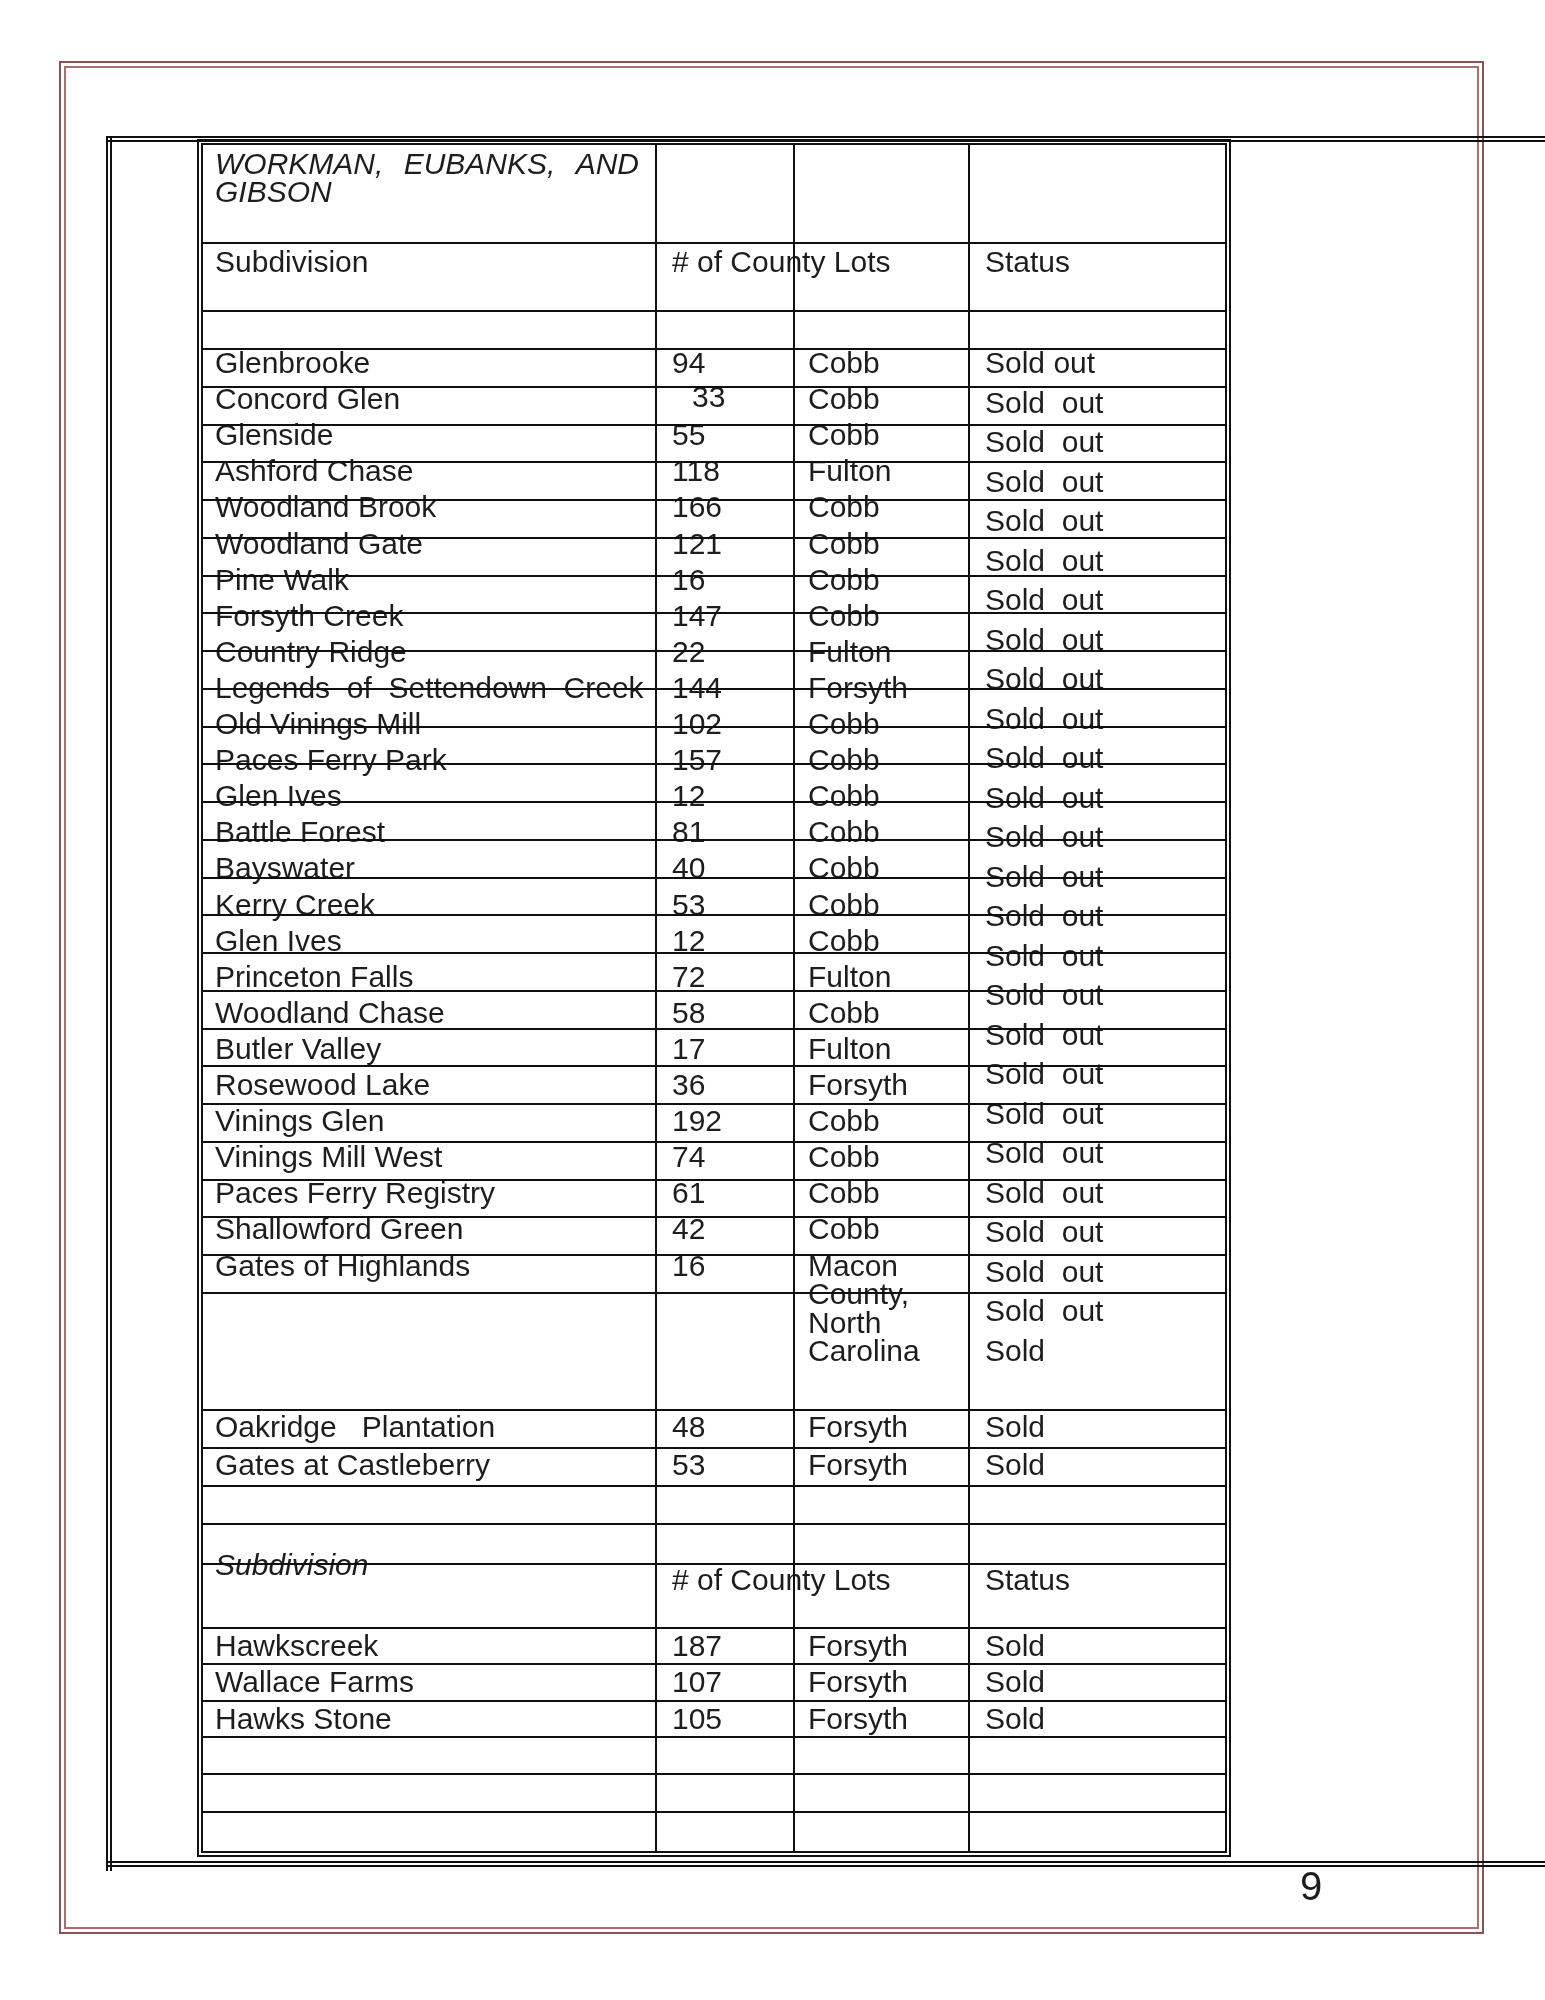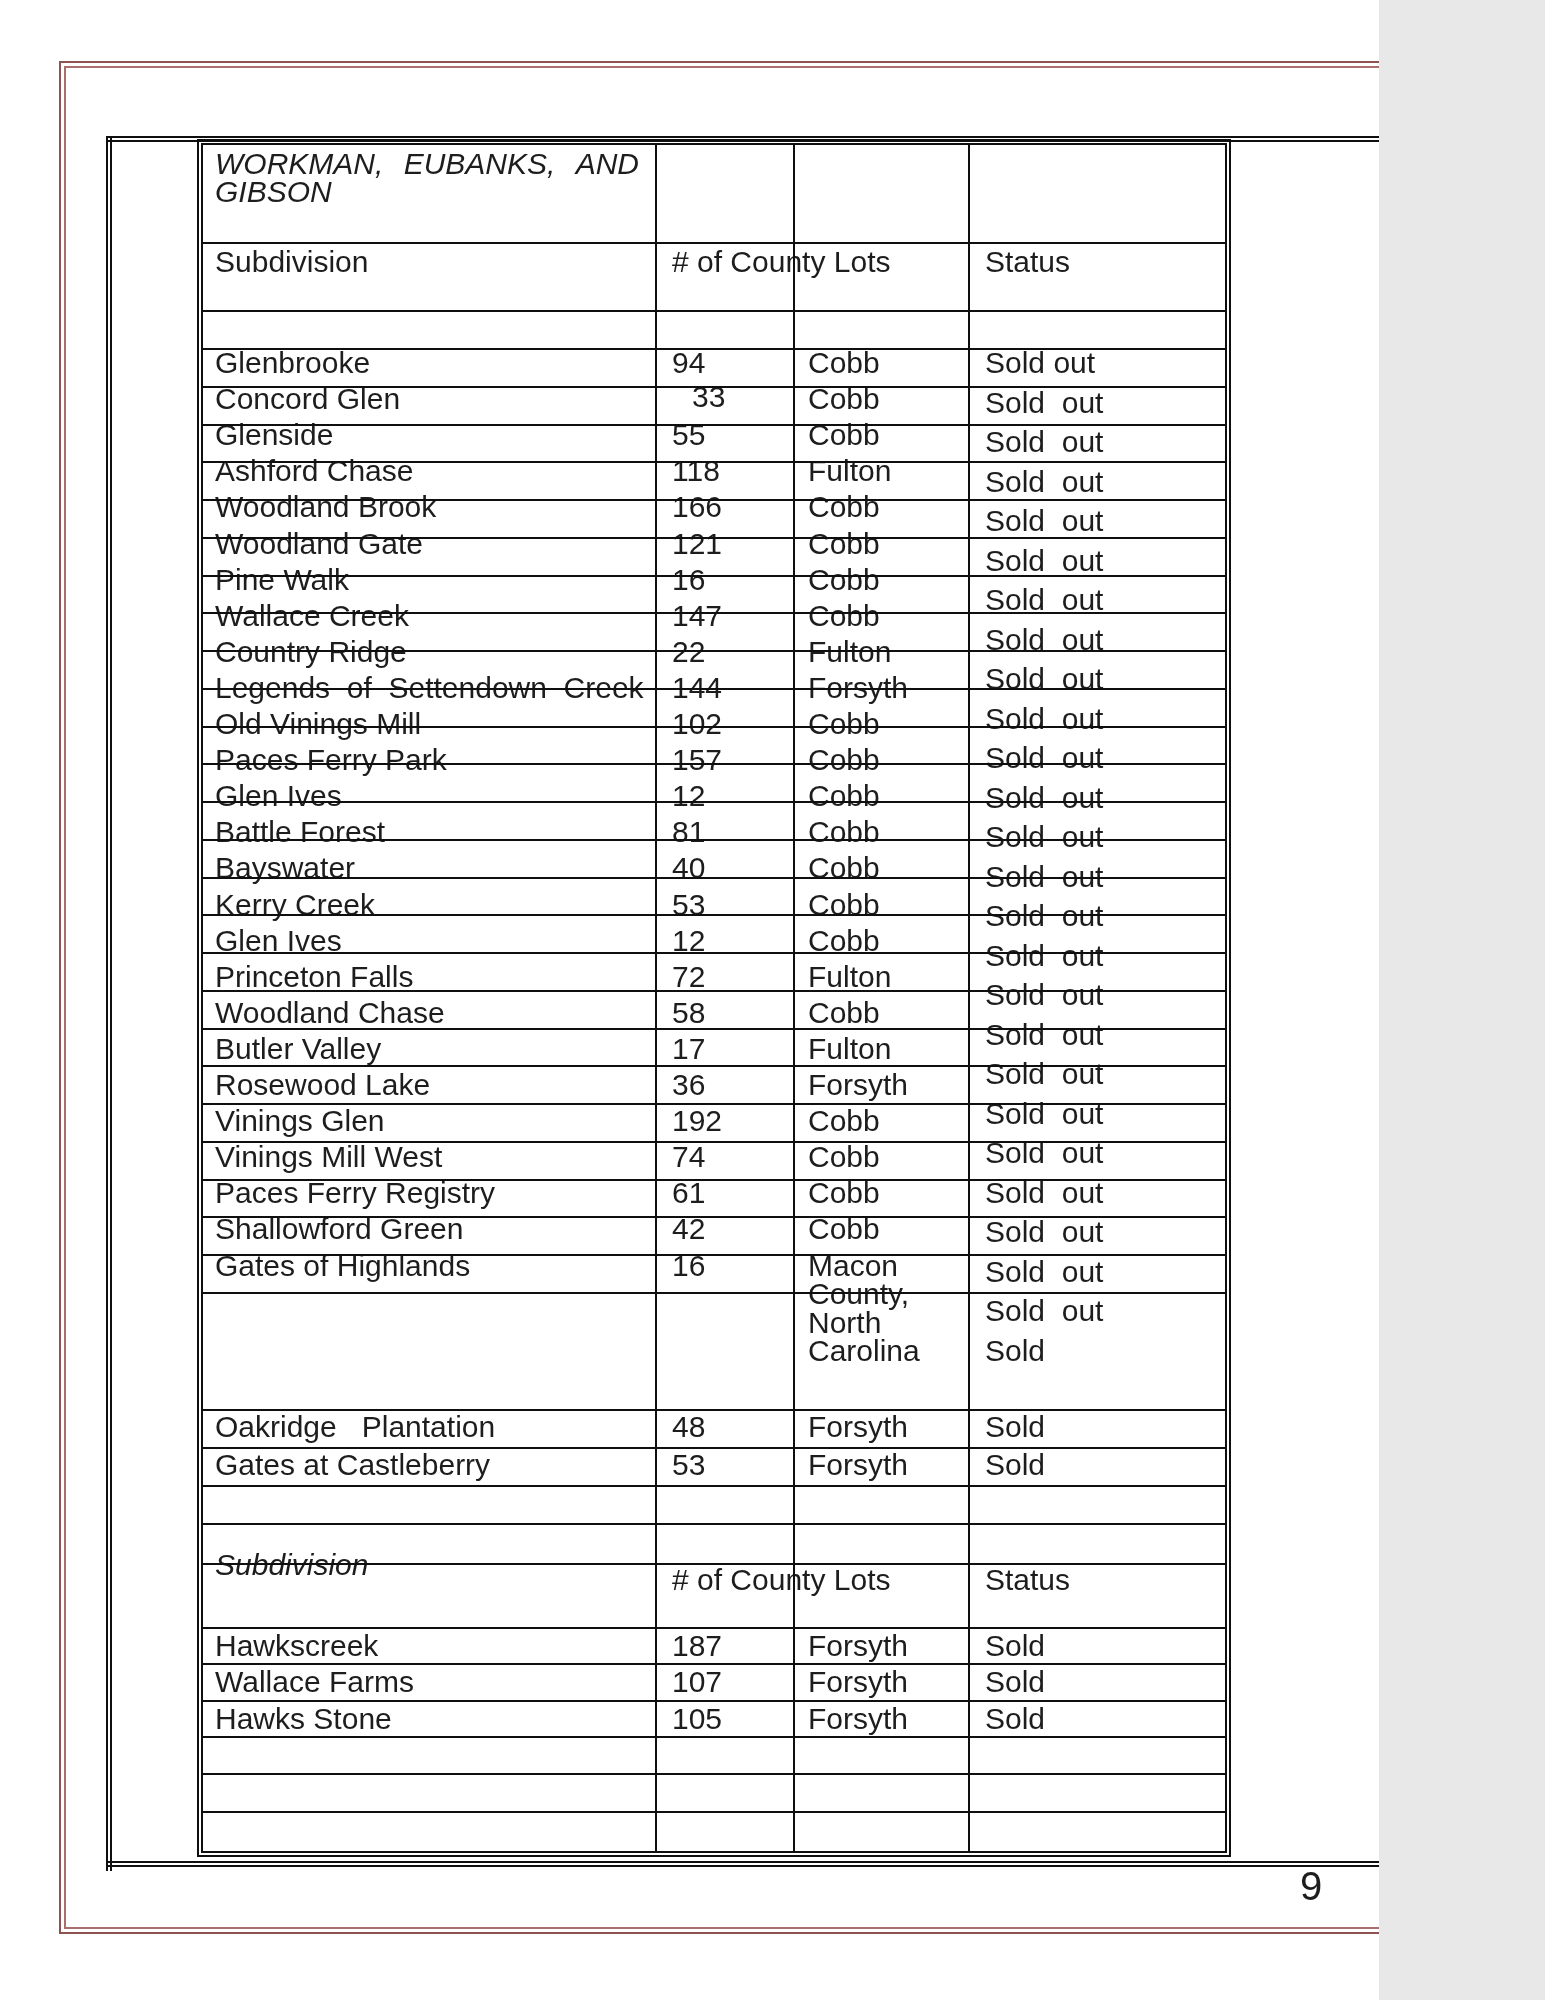--- a/index.html
+++ b/index.html
@@ -1,16 +1,16 @@
 <!DOCTYPE html>
 <html><head>
 <meta charset="utf-8">
 <style>
   html,body{margin:0;padding:0;background:#e8e8e8;}
-  #page{position:relative;width:1379px;height:2000px;background:#ffffff;overflow:hidden;
+  #page{position:relative;width:1545px;height:2000px;background:#ffffff;overflow:hidden;
         font-family:"Liberation Sans","DejaVu Sans",sans-serif;}
   .abs{position:absolute;}
   .rect{position:absolute;box-sizing:border-box;background:transparent;}
   .ln{position:absolute;background:#0f0f0f;z-index:5;}
   .t{position:absolute;font-size:30px;line-height:34px;color:#1d1d1d;white-space:pre;z-index:3;}
   .it{font-style:italic;}
   #title-line1{display:flex;justify-content:space-between;width:424px;}
   #page-num{font-size:40px;line-height:44px;}
 </style>
 </head>
@@ -130,21 +130,21 @@
     <div class="t" style="left: 808px; top: 454px;">Fulton</div>
     <div class="t" style="left: 215px; top: 490px;">Woodland Brook</div>
     <div class="t" style="left: 672px; top: 490px;">166</div>
     <div class="t" style="left: 808px; top: 490px;">Cobb</div>
     <div class="t" style="left: 215px; top: 527px;">Woodland Gate</div>
     <div class="t" style="left: 672px; top: 527px;">121</div>
     <div class="t" style="left: 808px; top: 527px;">Cobb</div>
     <div class="t" style="left: 215px; top: 563px;">Pine Walk</div>
     <div class="t" style="left: 672px; top: 563px;">16</div>
     <div class="t" style="left: 808px; top: 563px;">Cobb</div>
-    <div class="t" style="left: 215px; top: 599px;">Wallace Creek</div>
+    <div class="t" style="left: 215px; top: 599px;">Forsyth Creek</div>
     <div class="t" style="left: 672px; top: 599px;">147</div>
     <div class="t" style="left: 808px; top: 599px;">Cobb</div>
     <div class="t" style="left: 215px; top: 635px;">Country Ridge</div>
     <div class="t" style="left: 672px; top: 635px;">22</div>
     <div class="t" style="left: 808px; top: 635px;">Fulton</div>
     <div class="t" style="left: 215px; top: 671px;">Legends  of  Settendown  Creek</div>
     <div class="t" style="left: 672px; top: 671px;">144</div>
     <div class="t" style="left: 808px; top: 671px;">Forsyth</div>
     <div class="t" style="left: 215px; top: 707px;">Old Vinings Mill</div>
     <div class="t" style="left: 672px; top: 707px;">102</div>

